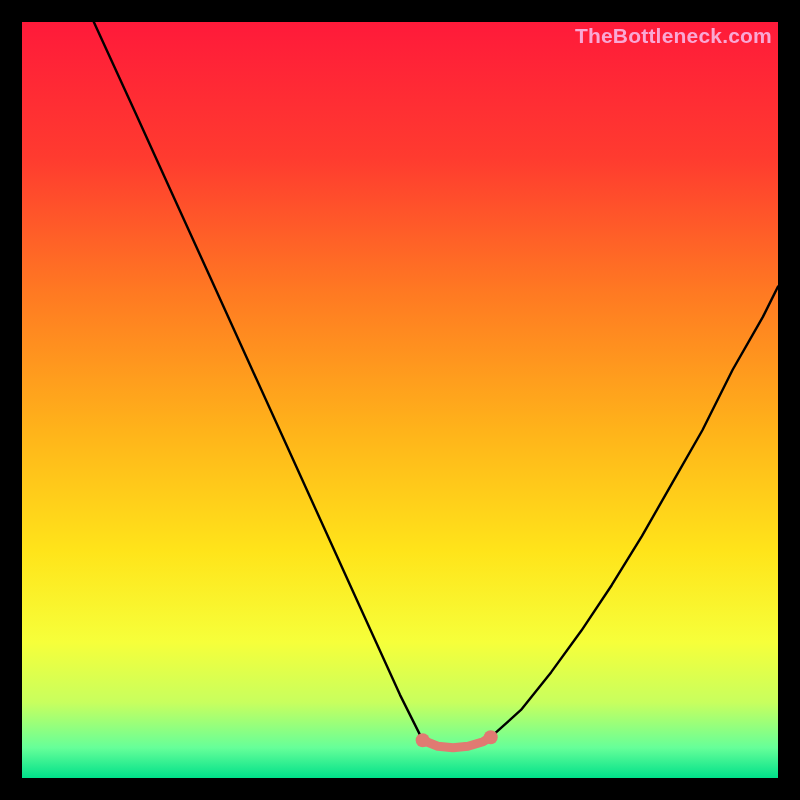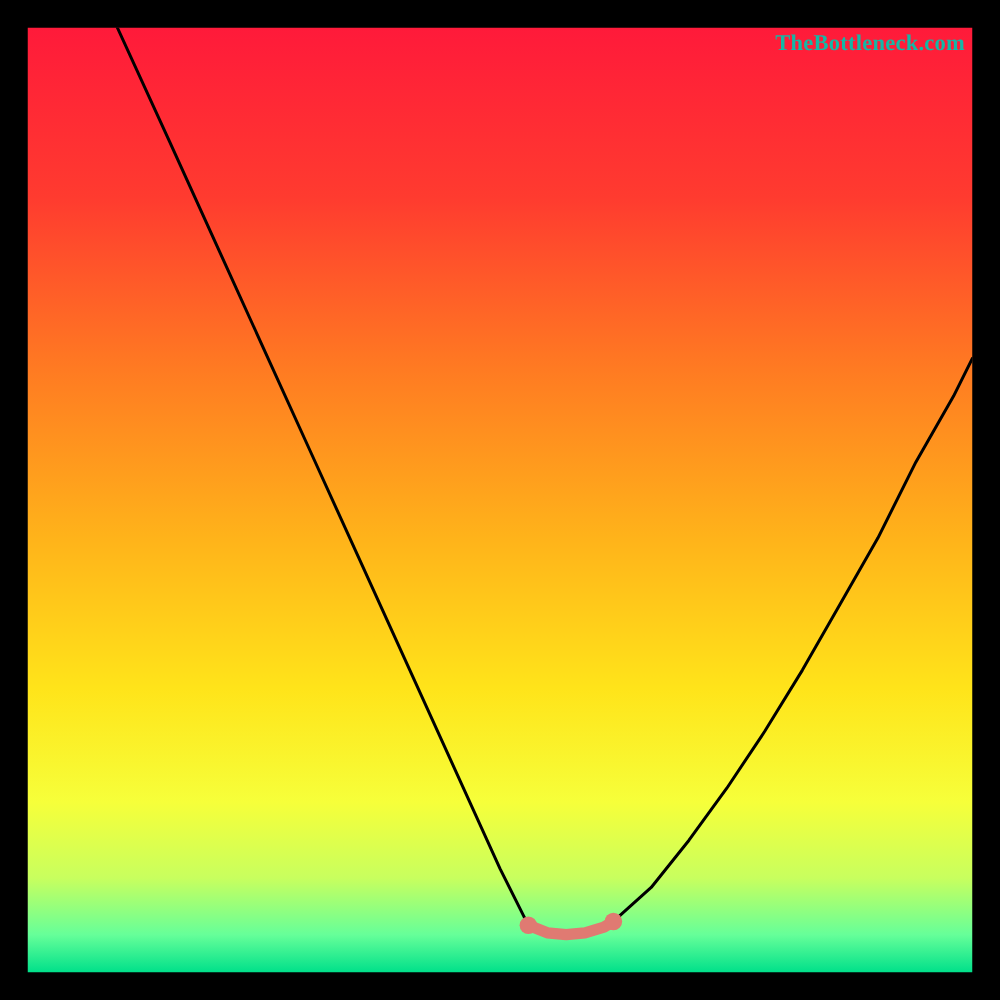--- a/index.html
+++ b/index.html
@@ -30,23 +30,23 @@
     left: 0;
     top: 0;
     width: 756px;
     height: 756px;
     pointer-events: none;
   }
   .watermark {
     position: absolute;
     right: 6px;
     top: 2px;
-    color: #14b8a6;
-    font-family: Liberation Serif, serif;
-    font-size: 18px;
+    color: #f9a8d4;
+    font-family: Liberation Sans, sans-serif;
+    font-size: 21px;
     font-weight: 600;
     letter-spacing: 0.2px;
     user-select: none;
   }
 </style>
 </head>
 <body>
 
 <div class="frame">
   <svg class="plot-bg" viewBox="0 0 756 756" preserveAspectRatio="none">

